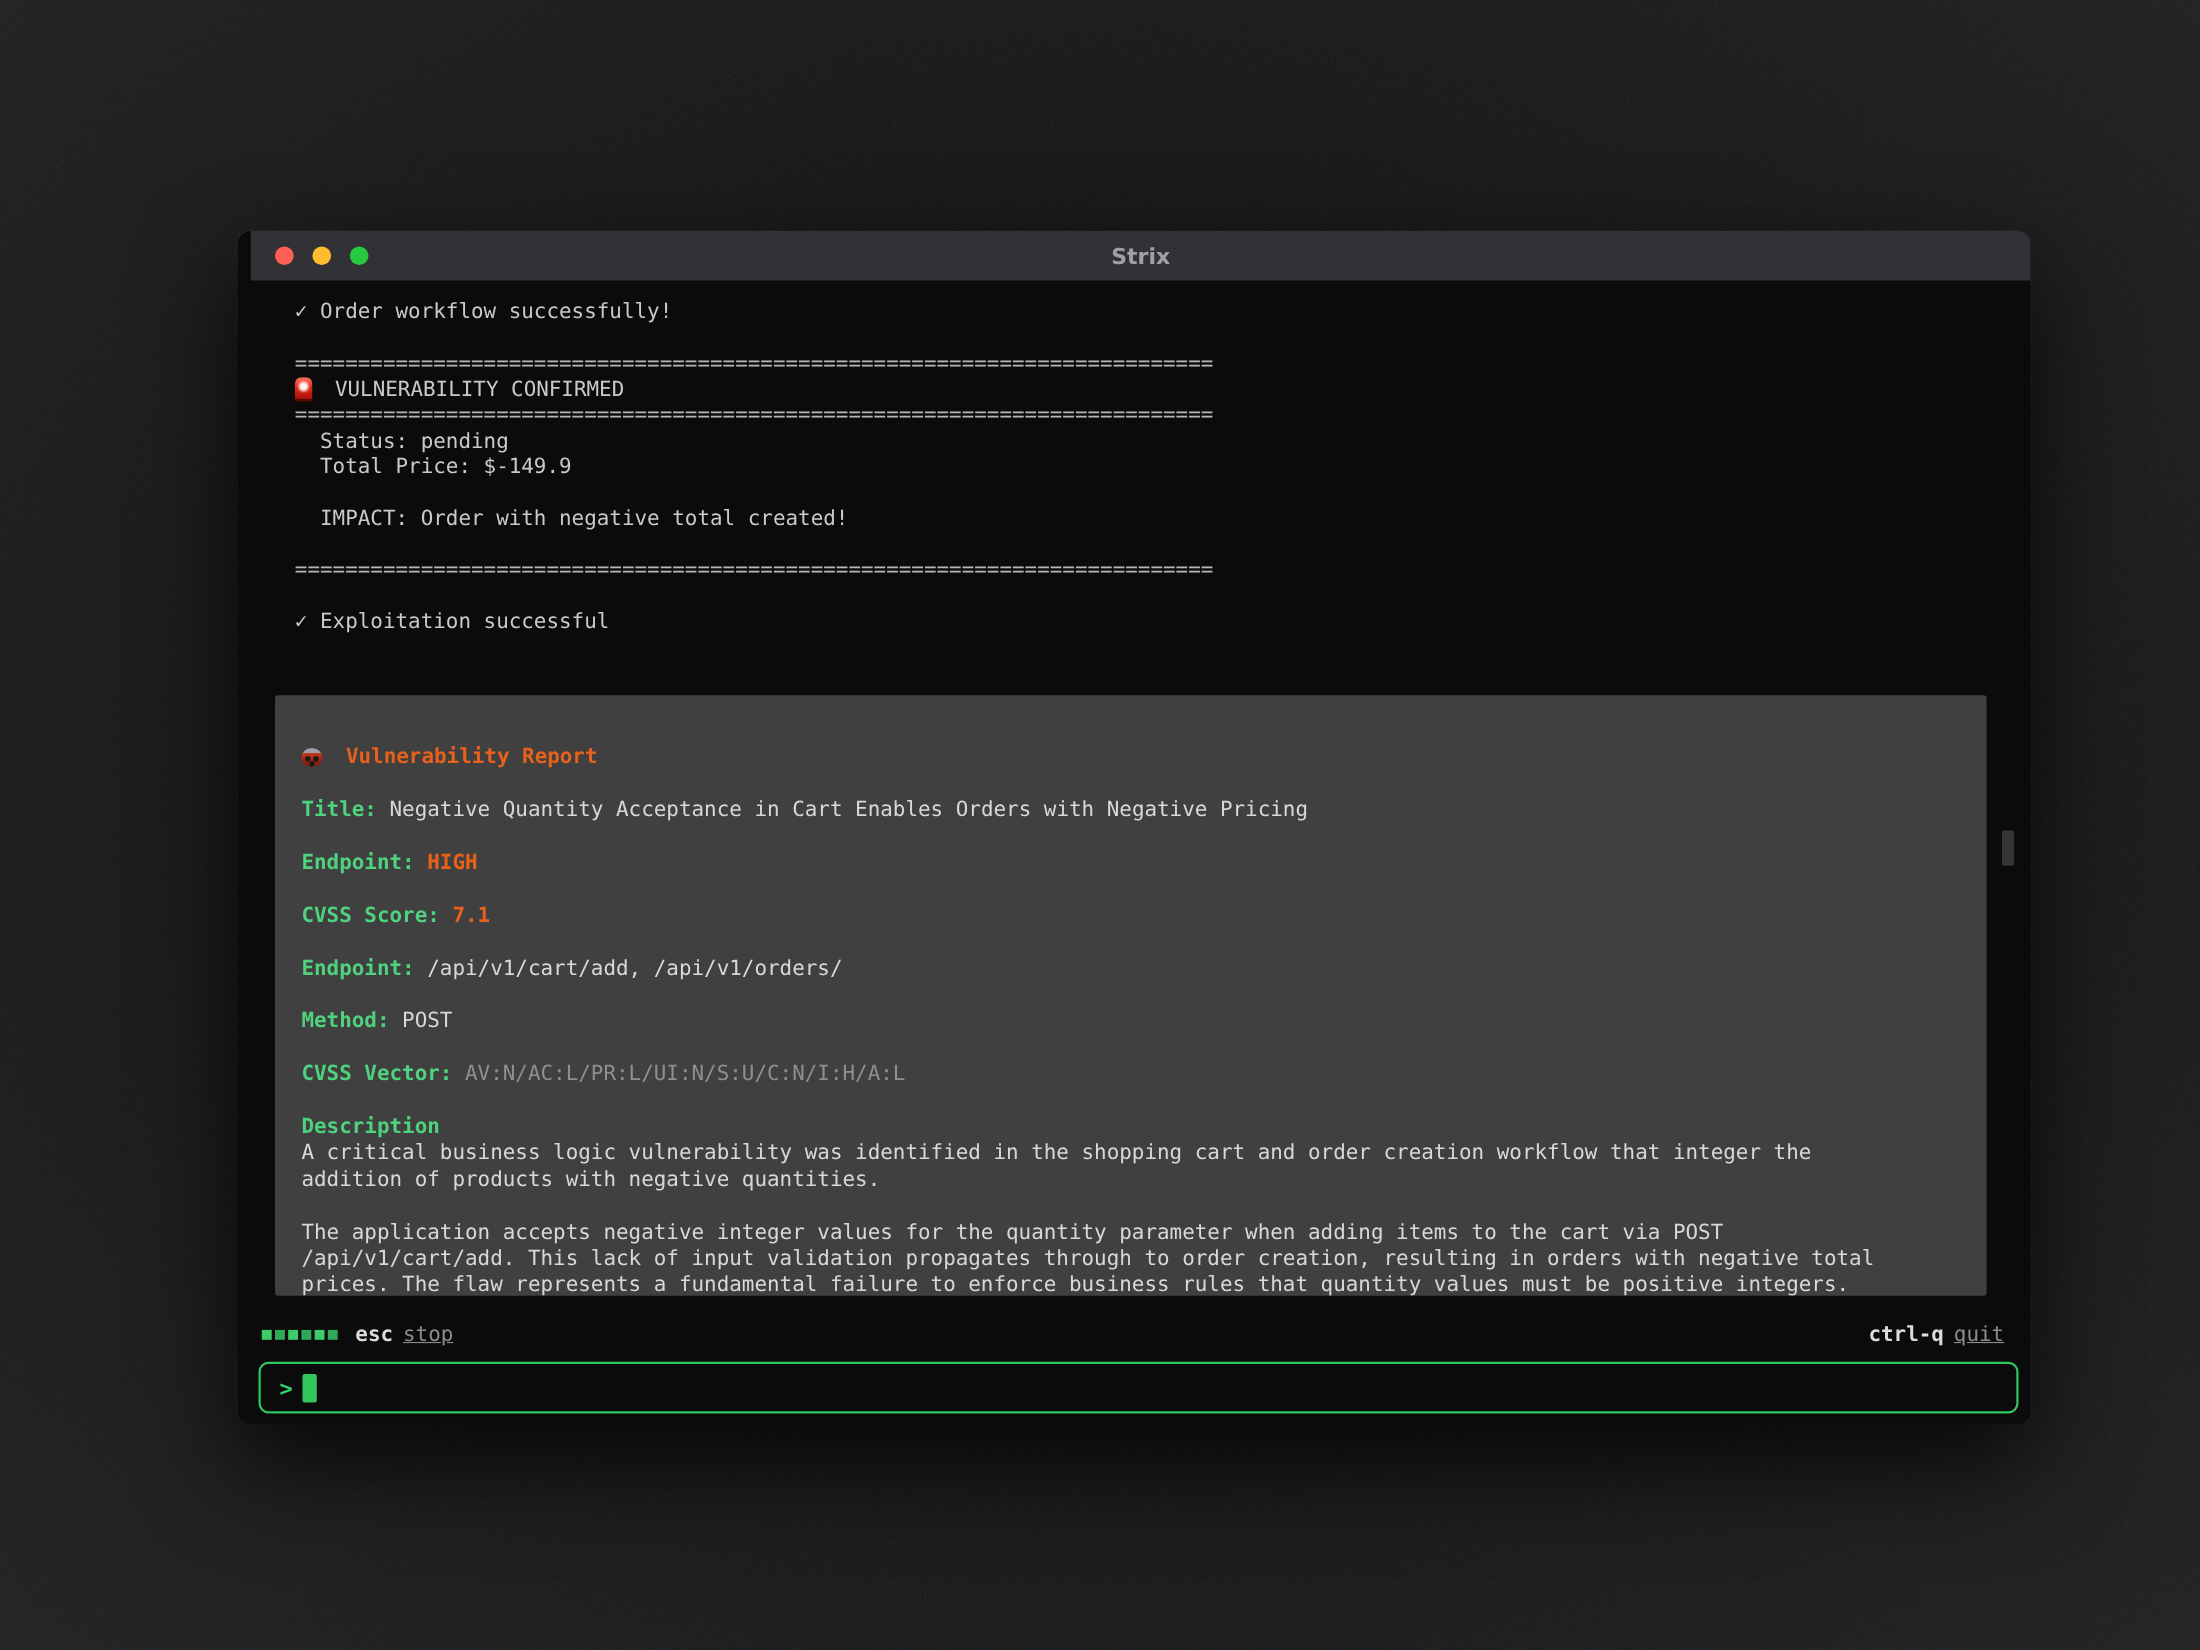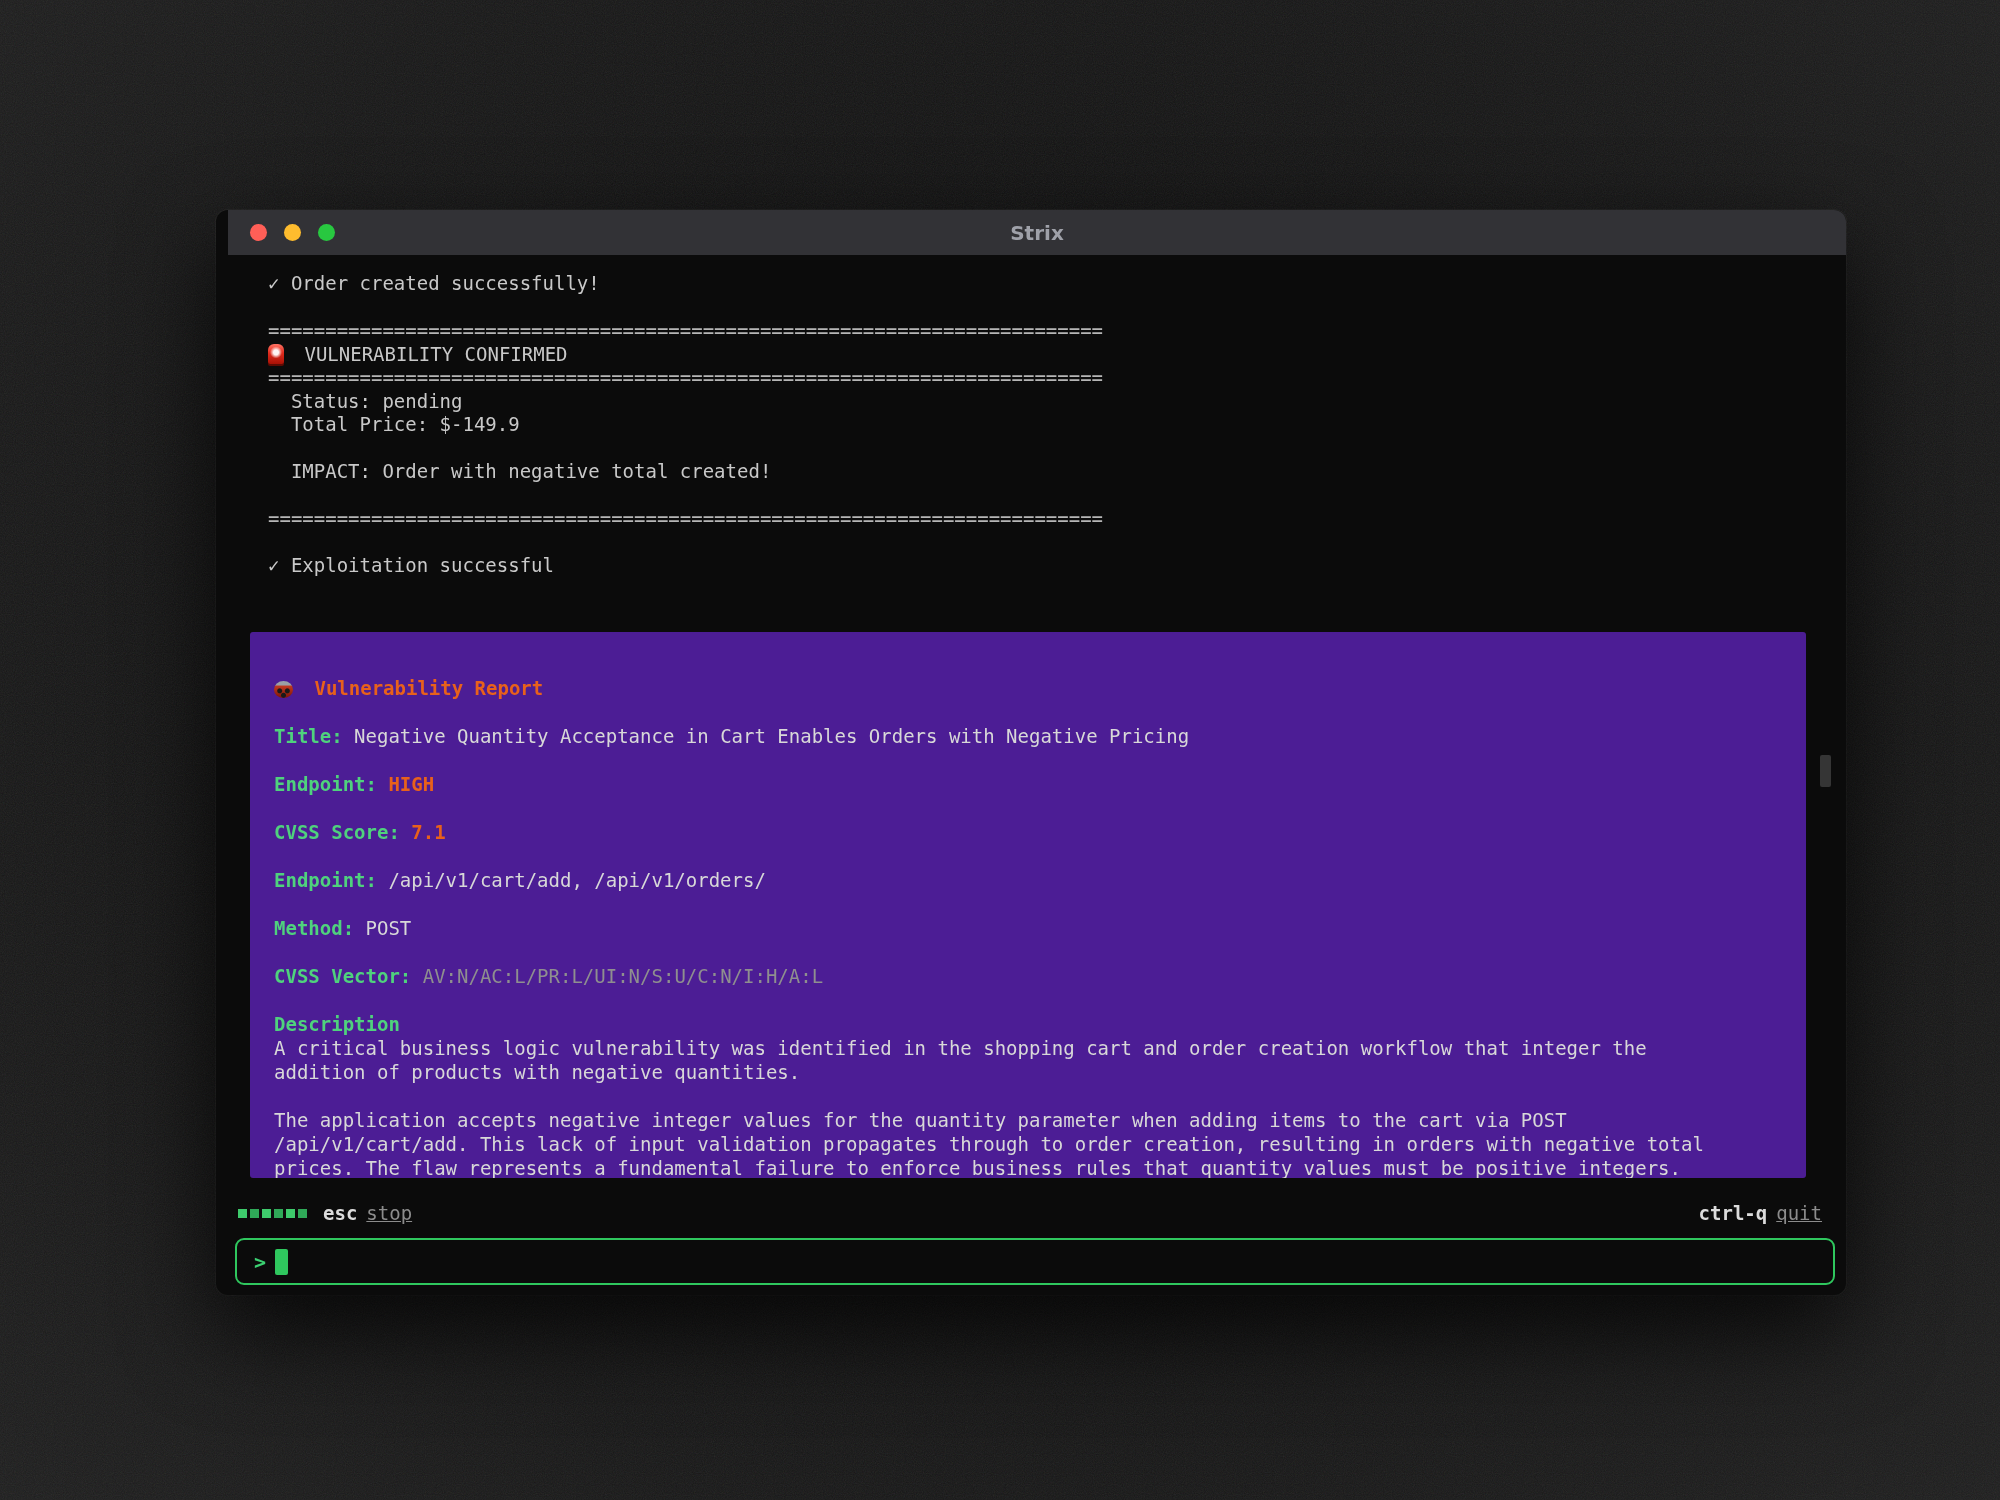--- a/index.html
+++ b/index.html
@@ -40,21 +40,21 @@
   
   .term {
     position:absolute; left:52px; top:62px; right:40px;
     font-size:19px;
   }
   .term .line { line-height:23.5px; height:23.5px; white-space:pre; color:#b6b6b6; }
 
   
   .panel {
     position:absolute; left:34px; top:422px; width:1556px; height:546px;
-    background:#4c1d95; border-radius:3px;
+    background:#404040; border-radius:3px;
     padding:44px 0 0 24px; overflow:hidden;
     font-size:19px;
   }
   .panel .line { line-height:24px; height:24px; white-space:pre; color:#b6b6b6; }
 
   .g { color:#4fd27d; font-weight:bold; }
   .o { color:#e8611b; font-weight:bold; }
   .w { color:#d8d8d8; }
   .d { color:#8f8f8f; }
   .b { color:#c9c9c9; }
@@ -126,21 +126,21 @@
   <div class="titlebar">
     <div class="title">Strix</div>
     <div class="lights">
       <span class="light red"></span>
       <span class="light yellow"></span>
       <span class="light green"></span>
     </div>
   </div>
 
   <div class="term">
-      <div class="line"><span class="b">✓ Order created successfully!</span></div>
+      <div class="line"><span class="b">✓ Order workflow successfully!</span></div>
       <div class="line">&nbsp;</div>
       <div class="line"><span>=========================================================================</span></div>
       <div class="line"><span class="icon siren"></span><span class="b"> VULNERABILITY CONFIRMED</span></div>
       <div class="line"><span>=========================================================================</span></div>
       <div class="line"><span class="b">  Status: pending</span></div>
       <div class="line"><span class="b">  Total Price: $-149.9</span></div>
       <div class="line">&nbsp;</div>
       <div class="line"><span class="b">  IMPACT: Order with negative total created!</span></div>
       <div class="line">&nbsp;</div>
       <div class="line"><span>=========================================================================</span></div>

